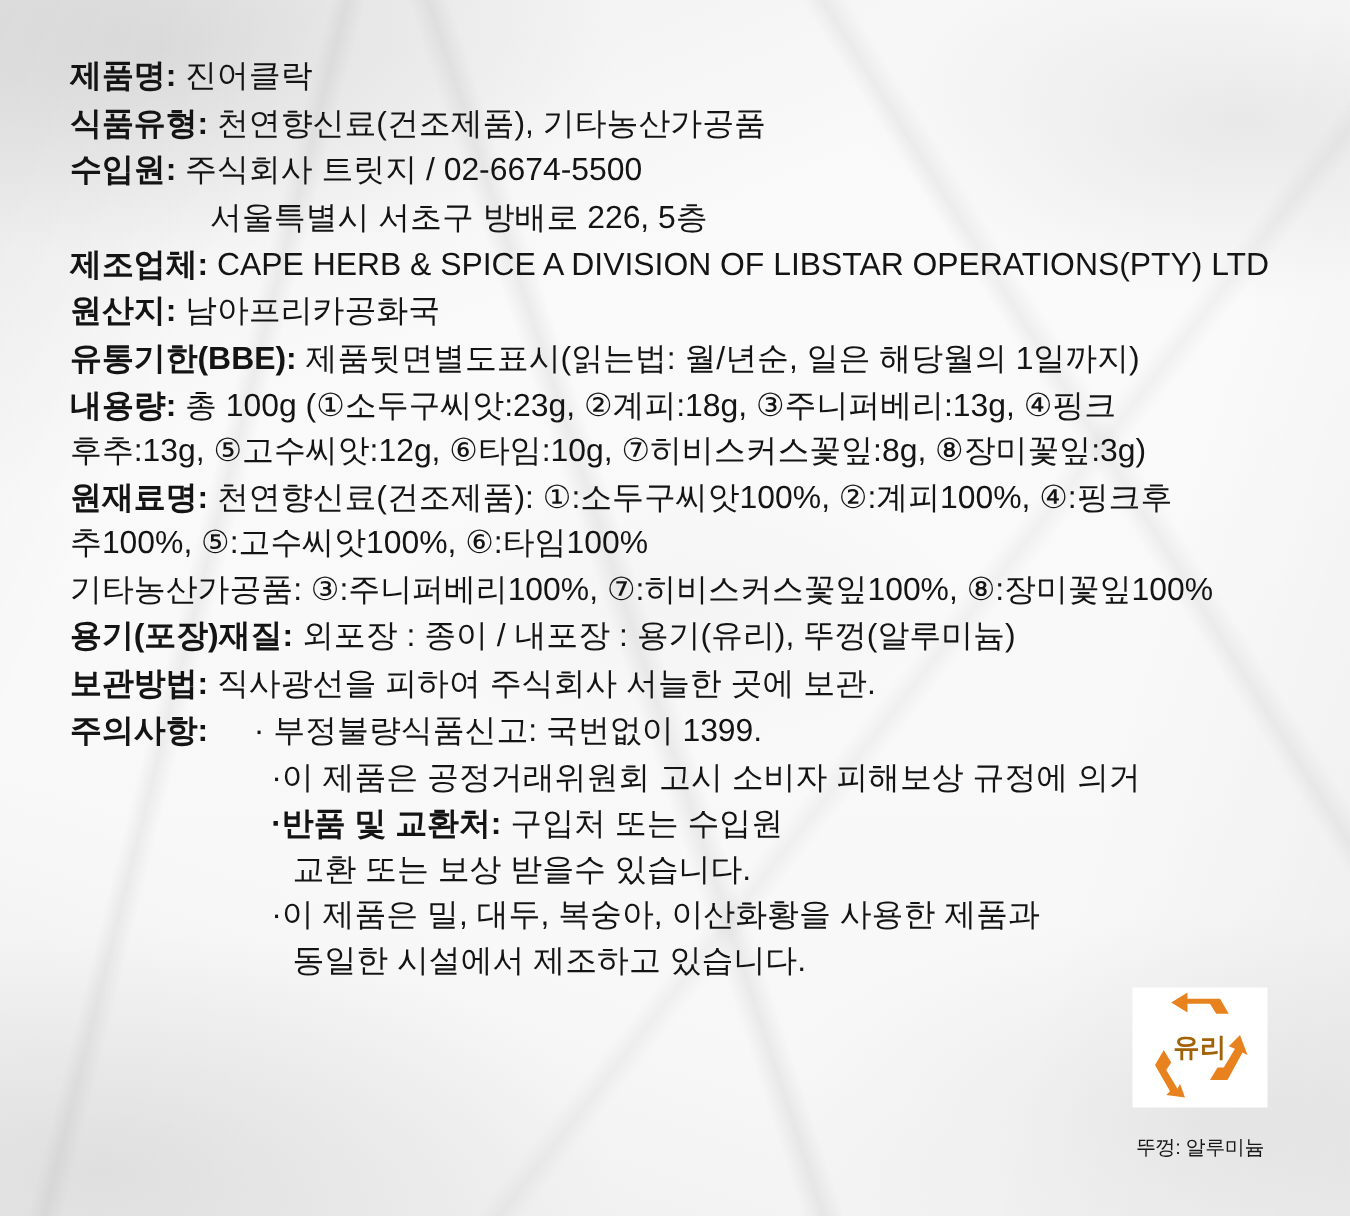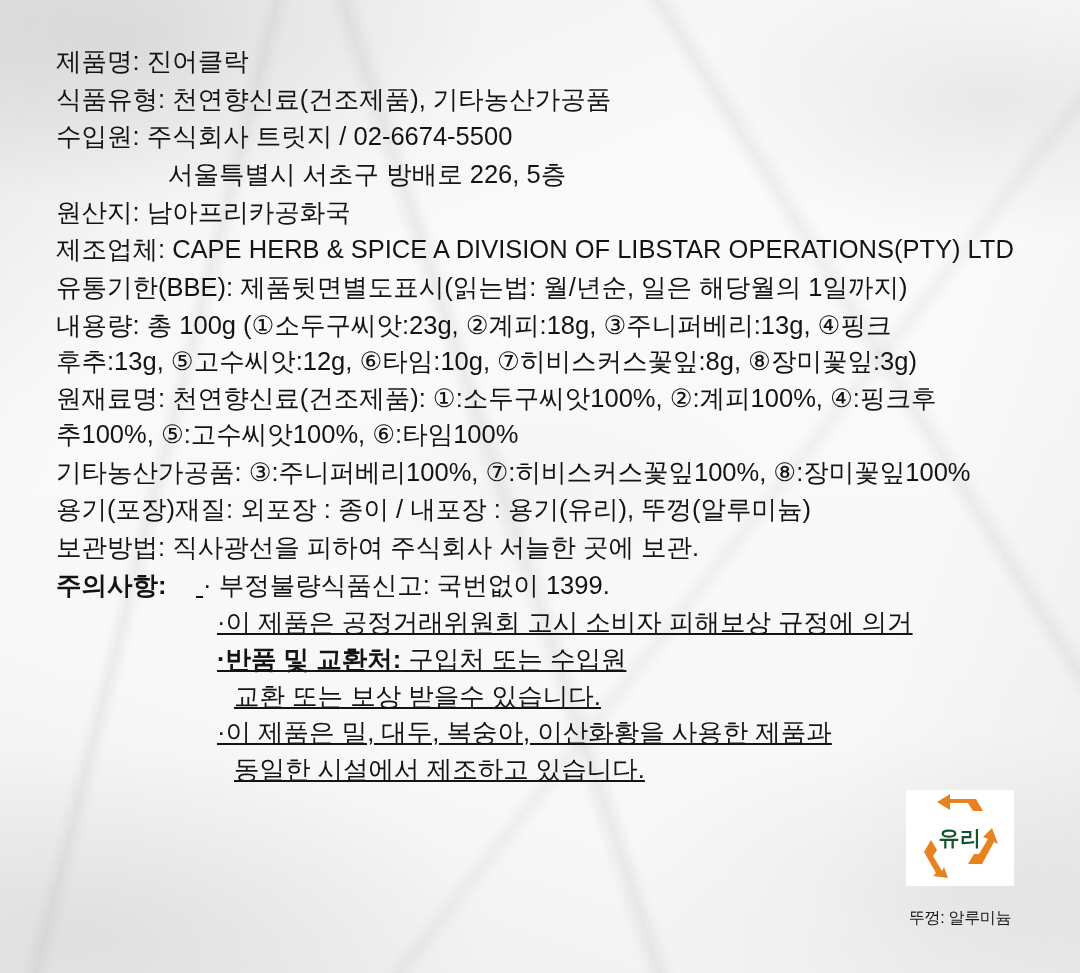--- a/index.html
+++ b/index.html
@@ -50,37 +50,36 @@
     z-index: 2;
     color: #141414;
     font-size: 25.5px;
     line-height: 1.40;
   }
 
   .row {
     margin-bottom: 2px;
   }
   .row .lbl {
-    font-weight: 400;
+    font-weight: 700;
   }
   .row .val {
     font-weight: 400;
   }
 
   .indent-addr {
     padding-left: 112px;
   }
 
   .wrap-cont {
     margin-top: -2px;
   }
 
   .notes {
     margin-top: 2px;
-    text-decoration: underline;
   }
   .notes-head {
     font-weight: 700;
     display: inline-block;
     vertical-align: top;
     width: 140px;
   }
   .notes-first {
     display: inline-block;
     vertical-align: top;
@@ -123,21 +122,21 @@
     height: 96px;
   }
   .recycle-text {
     position: absolute;
     left: 0;
     right: 0;
     top: 50%;
     transform: translateY(-50%);
     font-size: 21px;
     font-weight: 700;
-    color: #14532d;
+    color: #a16207;
     letter-spacing: 0.5px;
   }
   .recycle-caption {
     margin-top: 22px;
     font-size: 16px;
     color: #171717;
     letter-spacing: -0.3px;
   }
 </style>
 </head>
@@ -159,27 +158,27 @@
     <div class="row">
       <span class="lbl">수입원:</span>
       <span class="val">주식회사 트릿지 / 02-6674-5500</span>
     </div>
 
     <div class="row indent-addr">
       <span class="val">서울특별시 서초구 방배로 226, 5층</span>
     </div>
 
     <div class="row">
+      <span class="lbl">제조업체:</span>
+      <span class="val">CAPE HERB &amp; SPICE A DIVISION OF LIBSTAR OPERATIONS(PTY) LTD</span>
+    </div>
+
+    <div class="row">
       <span class="lbl">원산지:</span>
       <span class="val">남아프리카공화국</span>
-    </div>
-
-    <div class="row">
-      <span class="lbl">제조업체:</span>
-      <span class="val">CAPE HERB &amp; SPICE A DIVISION OF LIBSTAR OPERATIONS(PTY) LTD</span>
     </div>
 
     <div class="row">
       <span class="lbl">유통기한(BBE):</span>
       <span class="val">제품뒷면별도표시(읽는법: 월/년순, 일은 해당월의 1일까지)</span>
     </div>
 
     <div class="row">
       <span class="lbl">내용량:</span>
       <span class="val">총 100g (①소두구씨앗:23g, ②계피:18g, ③주니퍼베리:13g, ④핑크</span>

